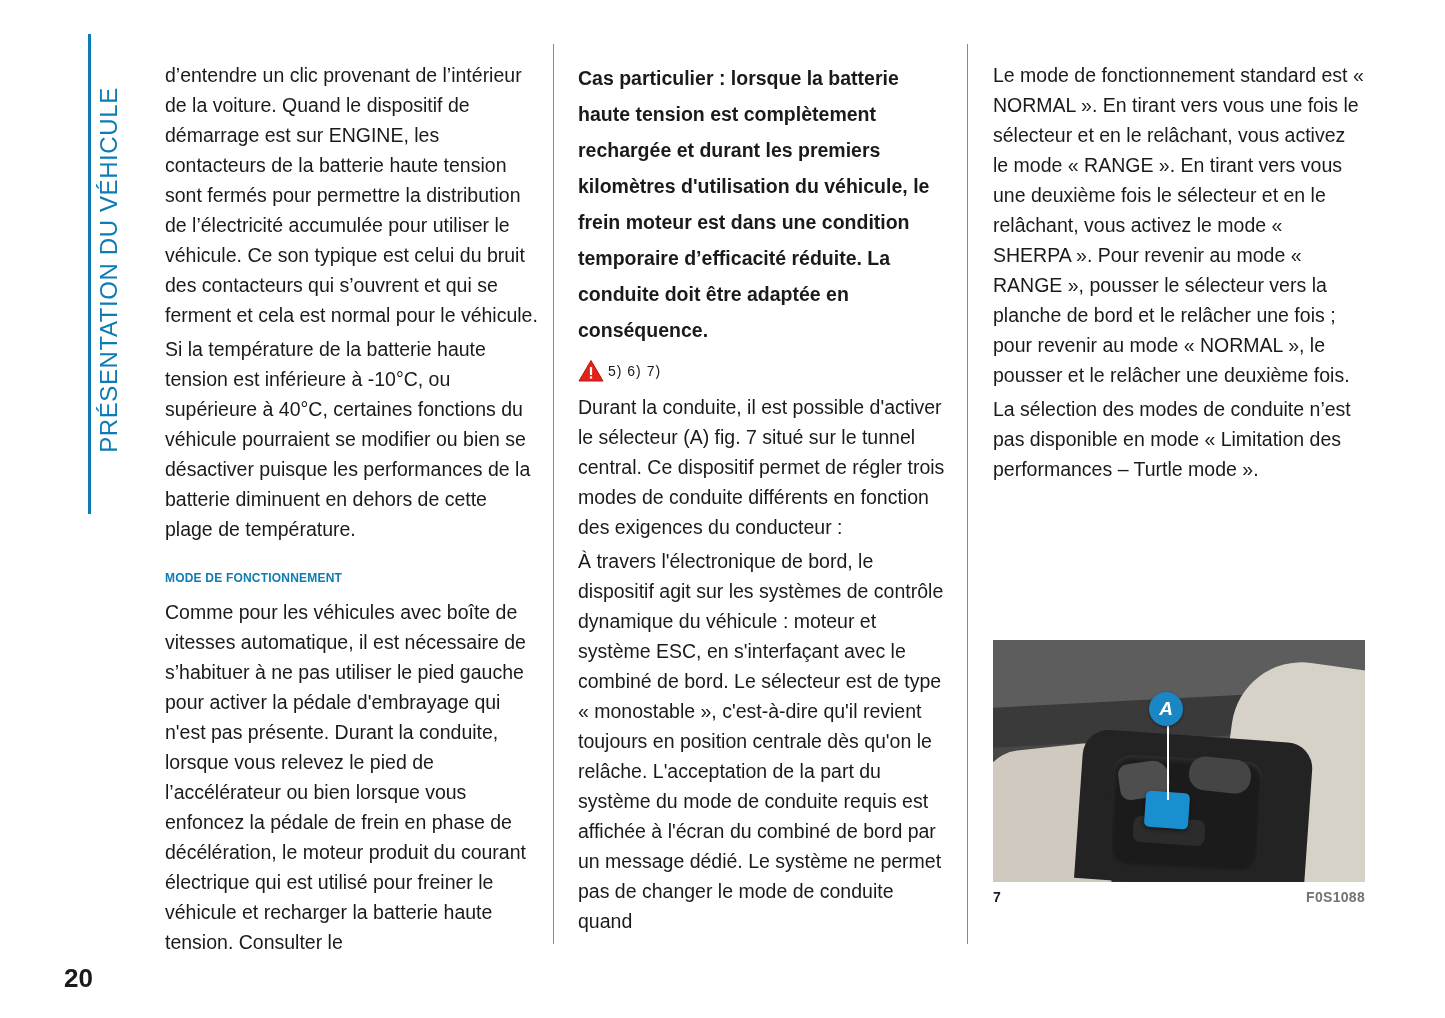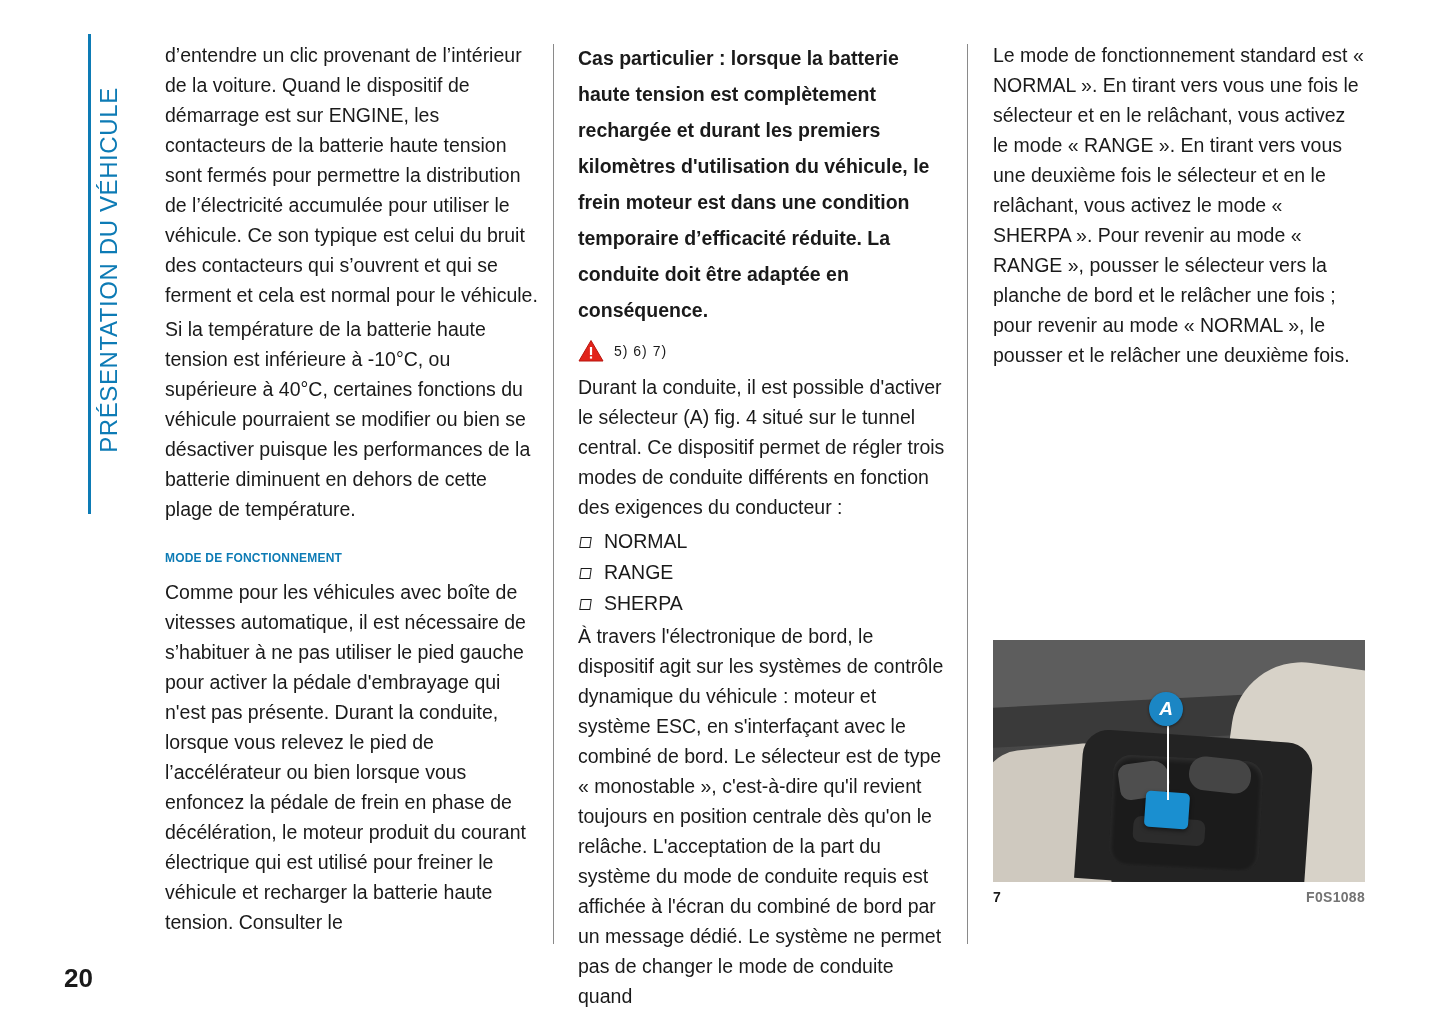--- a/index.html
+++ b/index.html
@@ -40,21 +40,21 @@
     transform: rotate(-90deg);
     color: #0d7bb5;
     font-size: 24px;
     letter-spacing: 0.6px;
     white-space: nowrap;
   }
 
   
   .col {
     position: absolute;
-    top: 40px;
+    top: 60px;
     font-size: 19.5px;
     line-height: 30px;
   }
   .col p {
     margin: 0 0 4px 0;
     text-align: left;
   }
   #col1 { left: 165px;  width: 375px; }
   #col2 { left: 578px;  width: 372px; }
   #col3 { left: 993px;  width: 372px; }
@@ -82,21 +82,21 @@
     font-weight: bold;
     font-size: 19.5px;
     line-height: 36px;
     margin: 4px 0 10px 0;
   }
 
   
   .warn-row {
     display: flex;
     align-items: center;
-    gap: 10px;
+    gap: 4px;
     margin: 10px 0 8px 0;
     height: 26px;
   }
   .warn-tri {
     width: 26px;
     height: 24px;
     position: relative;
     flex: 0 0 auto;
   }
   .warn-tri svg { display: block; }
@@ -293,33 +293,29 @@
       <span class="warn-tri">
         <svg width="26" height="24" viewBox="0 0 26 24">
           <path d="M13 1.5 L25 22 L1 22 Z" fill="#e2231a" stroke="#b8160f" stroke-width="1"></path>
           <rect x="11.9" y="8" width="2.2" height="8" fill="#ffffff"></rect>
           <rect x="11.9" y="17.4" width="2.2" height="2.2" fill="#ffffff"></rect>
         </svg>
       </span>
       <span class="warn-refs">5) 6) 7)</span>
     </div>
 
-    <p>Durant la conduite, il est possible d'activer le sélecteur (A) fig. 4 situé sur le tunnel central. Ce dispositif permet de régler trois modes de conduite différents en fonction des exigences du conducteur :</p>
-
-    <ul class="sq-list">
-      <li>NORMAL</li>
-      <li>RANGE</li>
-      <li>SHERPA</li>
-    </ul>
+    <p>Durant la conduite, il est possible d'activer le sélecteur (A) fig. 7 situé sur le tunnel central. Ce dispositif permet de régler trois modes de conduite différents en fonction des exigences du conducteur :</p>
+
 
     <p>À travers l'électronique de bord, le dispositif agit sur les systèmes de contrôle dynamique du véhicule : moteur et système ESC, en s'interfaçant avec le combiné de bord. Le sélecteur est de type « monostable », c'est-à-dire qu'il revient toujours en position centrale dès qu'on le relâche. L'acceptation de la part du système du mode de conduite requis est affichée à l'écran du combiné de bord par un message dédié. Le système ne permet pas de changer le mode de conduite quand</p>
   </div>
 
   <div class="col" id="col3">
     <p>Le mode de fonctionnement standard est « NORMAL ». En tirant vers vous une fois le sélecteur et en le relâchant, vous activez le mode « RANGE ». En tirant vers vous une deuxième fois le sélecteur et en le relâchant, vous activez le mode « SHERPA ». Pour revenir au mode « RANGE », pousser le sélecteur vers la planche de bord et le relâcher une fois ; pour revenir au mode « NORMAL », le pousser et le relâcher une deuxième fois.</p>
+    <p>La sélection des modes de conduite n’est pas disponible en mode « Limitation des performances – Turtle mode ».</p>
   </div>
 
   <div class="figure">
     <div class="fig-img">
       <div class="fig-dash"></div>
       <div class="fig-dash2"></div>
       <div class="fig-seat-l"></div>
       <div class="fig-seat-r"></div>
       <div class="fig-tunnel"></div>
       <div class="fig-console"></div>

